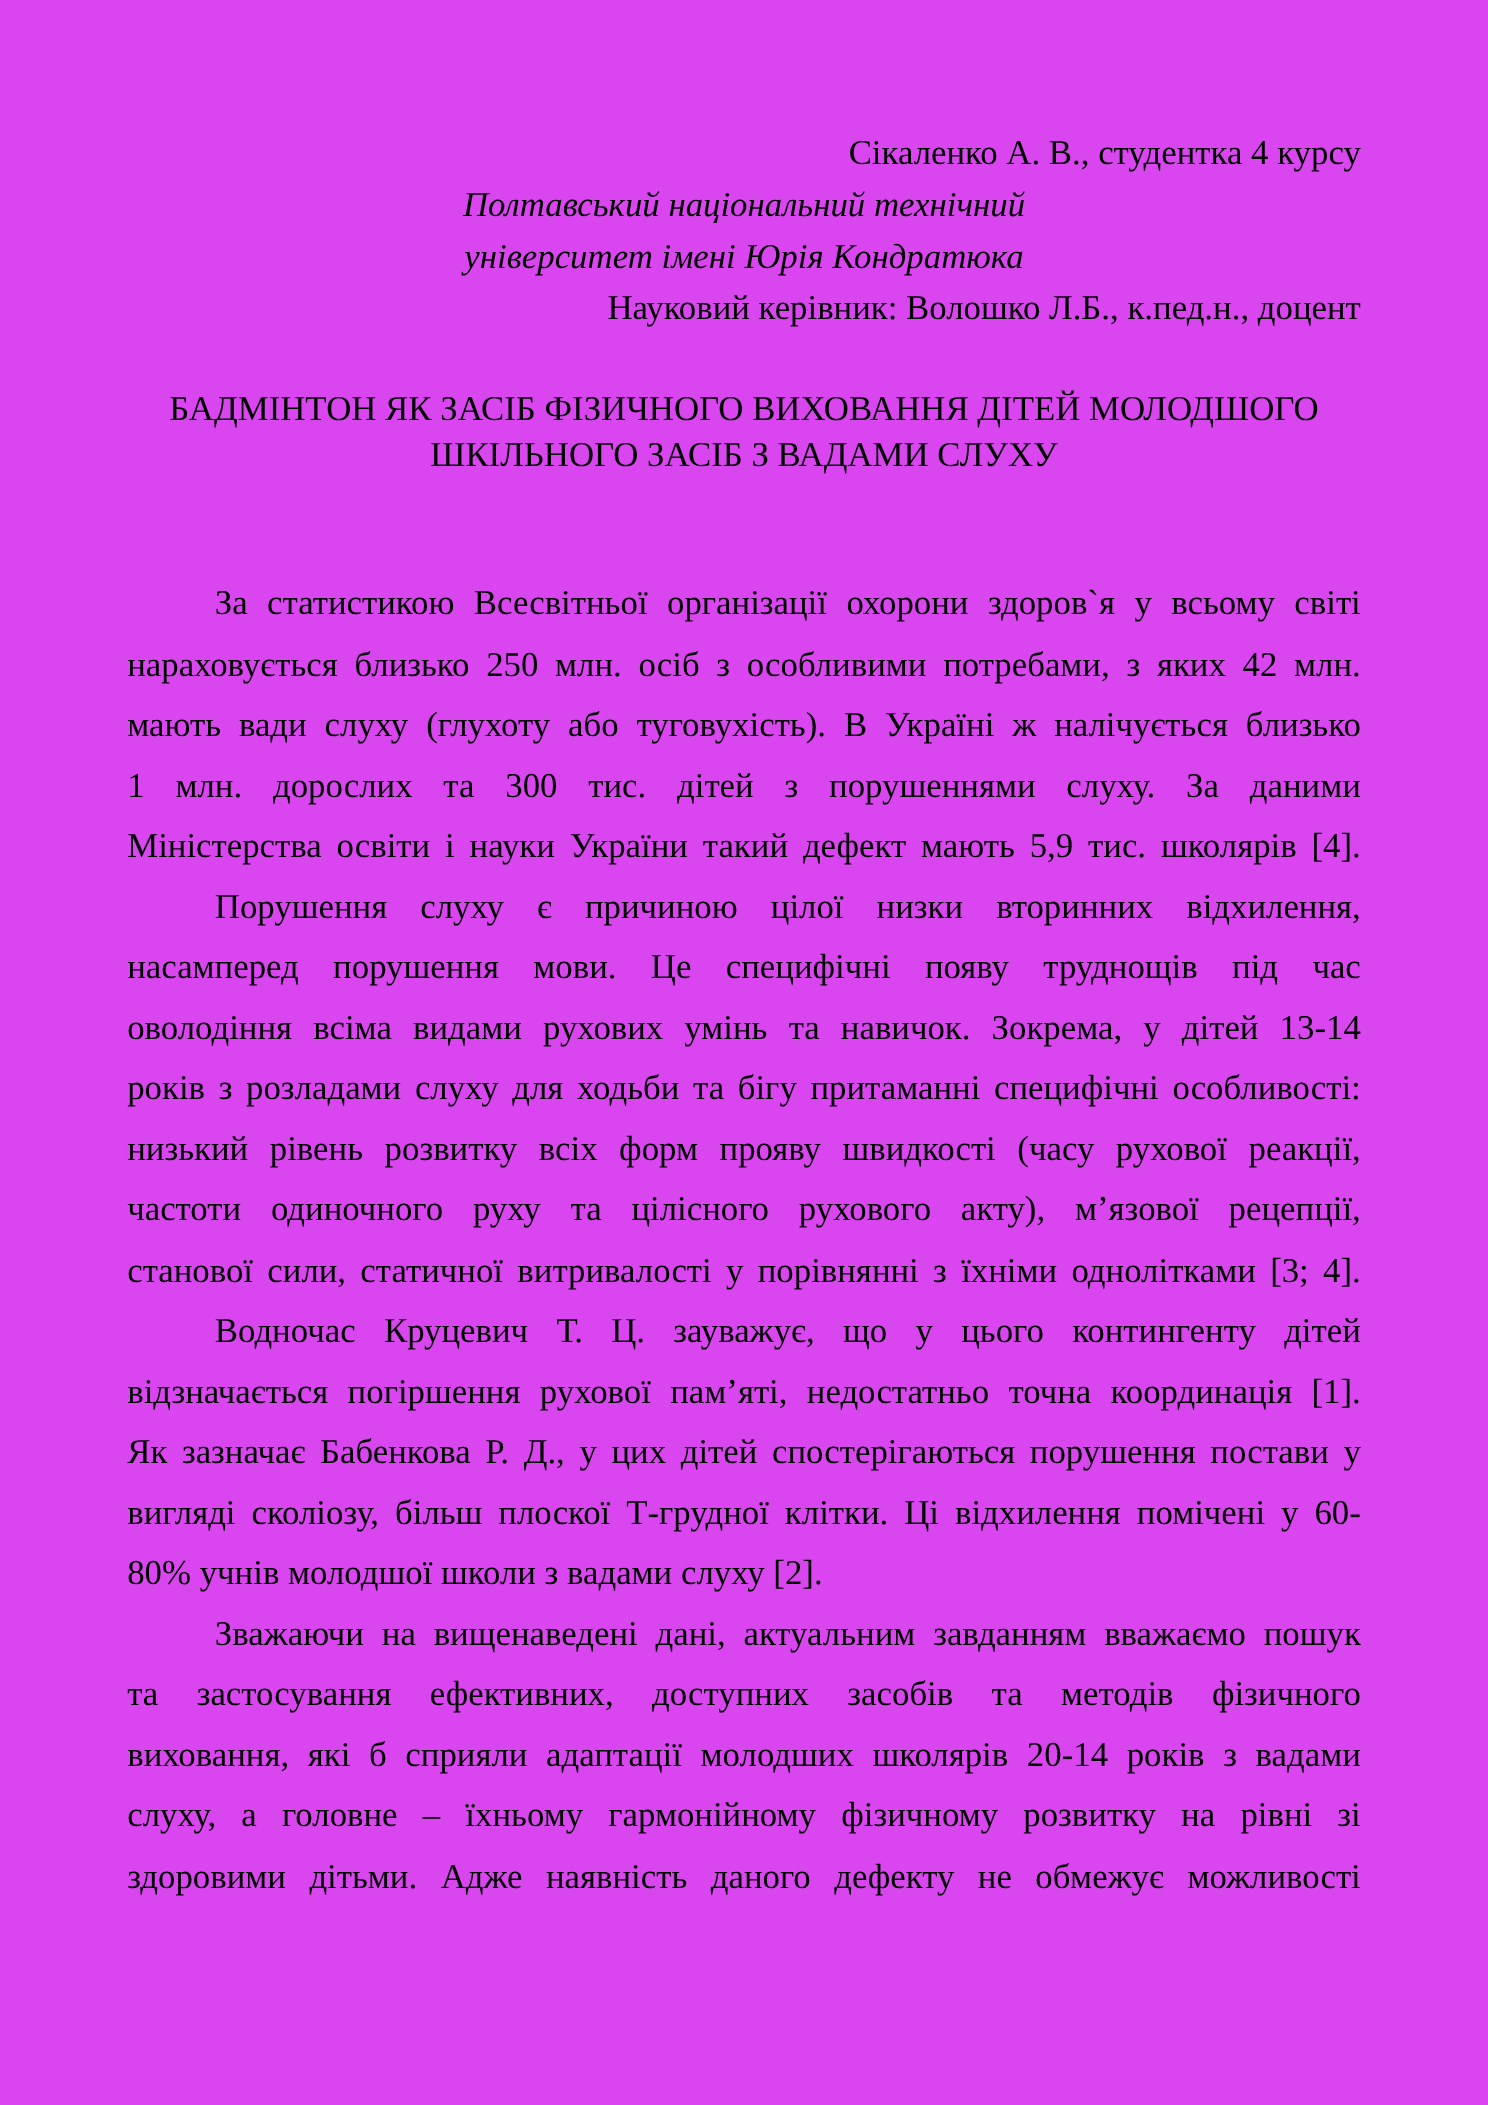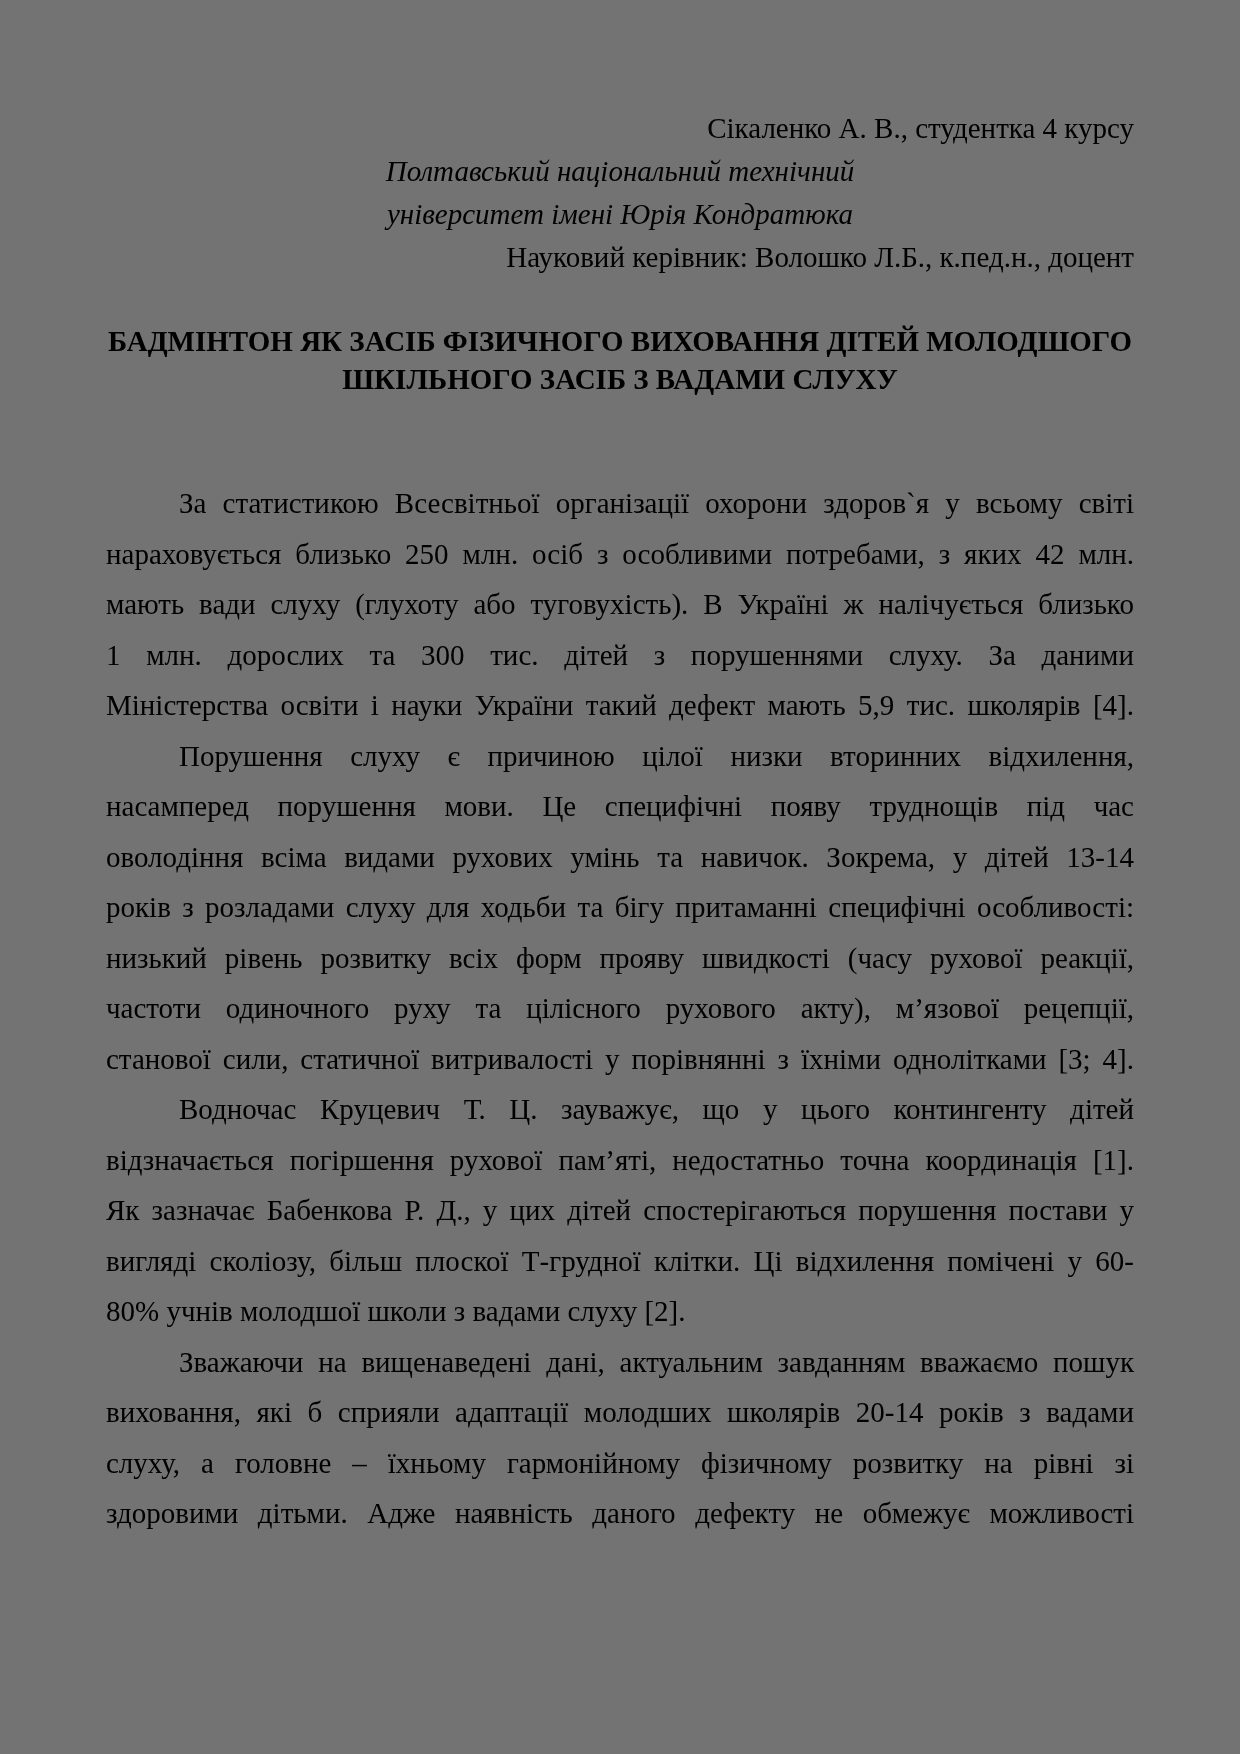--- a/index.html
+++ b/index.html
@@ -5,21 +5,21 @@
   html, body {
     margin: 0;
     padding: 0;
     background: #ffffff;
   }
   .page {
     position: relative;
     width: 1240px;
     height: 1754px;
     margin: 0 auto;
-    background: #737373;
+    background: #d946ef;
     color: #000000;
     font-family: "Liberation Serif", "DejaVu Serif", serif;
     box-sizing: border-box;
     padding: 0 106px;
     overflow: hidden;
   }
   
   .byline {
     padding-top: 107px;
     text-align: right;
@@ -27,21 +27,20 @@
     line-height: 43px;
   }
   .byline .h-line { white-space: nowrap; }
   .byline .italic { font-style: italic; text-align: center; }
   
   .title-block {
     margin-top: 43px;
     text-align: center;
     font-size: 29px;
     line-height: 38px;
-    font-weight: bold;
   }
   .title-block .t-line { white-space: nowrap; }
   
   .article-body {
     margin-top: 80px;
     font-size: 29px;
     line-height: 50.5px;
     font-family: Liberation Serif, serif;
   }
   .bl {
@@ -93,19 +92,20 @@
     <div>
       <div class="bl first">Водночас Круцевич Т. Ц. зауважує, що у цього контингенту дітей</div>
       <div class="bl">відзначається погіршення рухової пам’яті, недостатньо точна координація [1].</div>
       <div class="bl">Як зазначає Бабенкова Р. Д., у цих дітей спостерігаються порушення постави у</div>
       <div class="bl">вигляді сколіозу, більш плоскої Т-грудної клітки. Ці відхилення помічені у 60-</div>
       <div class="bl end">80% учнів молодшої школи з вадами слуху [2].</div>
     </div>
 
     <div>
       <div class="bl first">Зважаючи на вищенаведені дані, актуальним завданням вважаємо пошук</div>
+      <div class="bl">та застосування ефективних, доступних засобів та методів фізичного</div>
       <div class="bl">виховання, які б сприяли адаптації молодших школярів 20-14 років з вадами</div>
       <div class="bl">слуху, а головне – їхньому гармонійному фізичному розвитку на рівні зі</div>
       <div class="bl">здоровими дітьми. Адже наявність даного дефекту не обмежує можливості</div>
     </div>
 
   </div>
 </div>
 
 </body></html>

